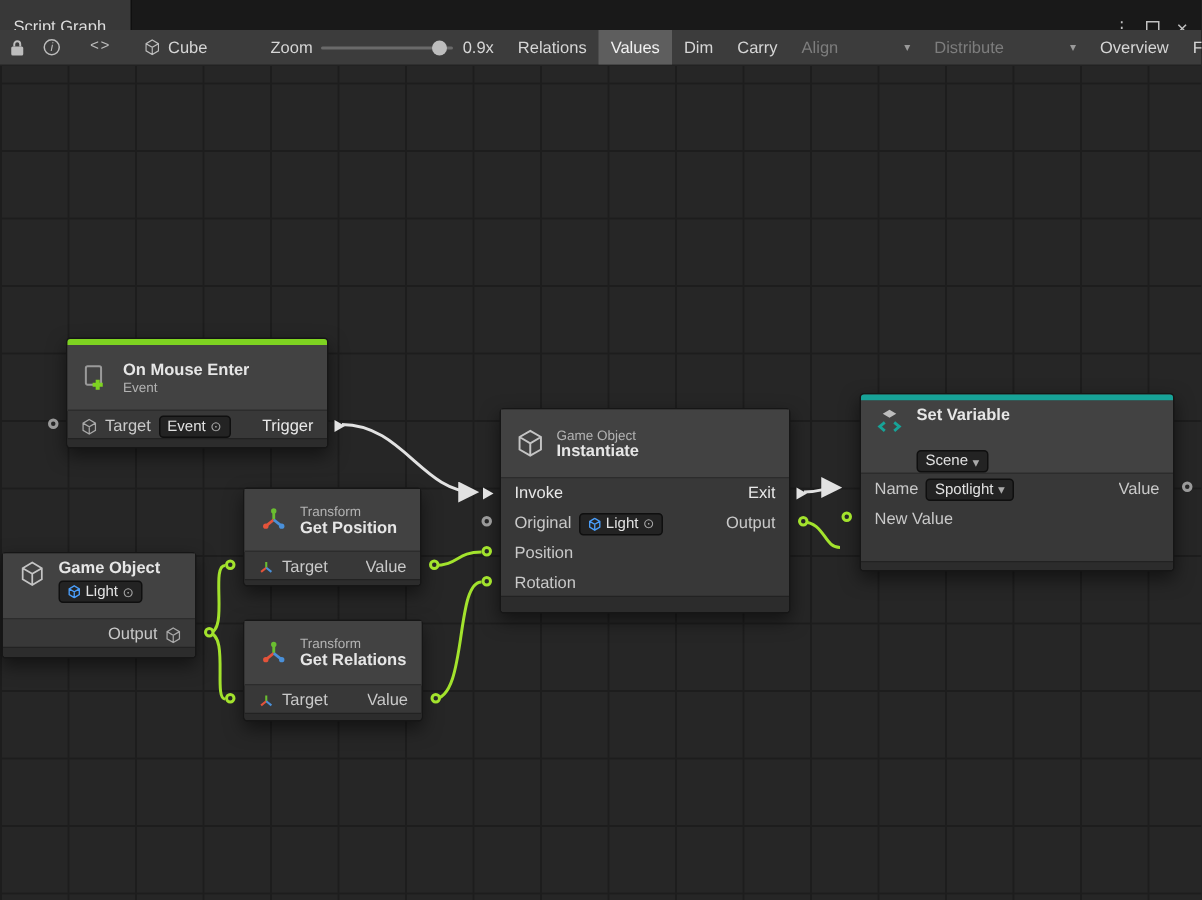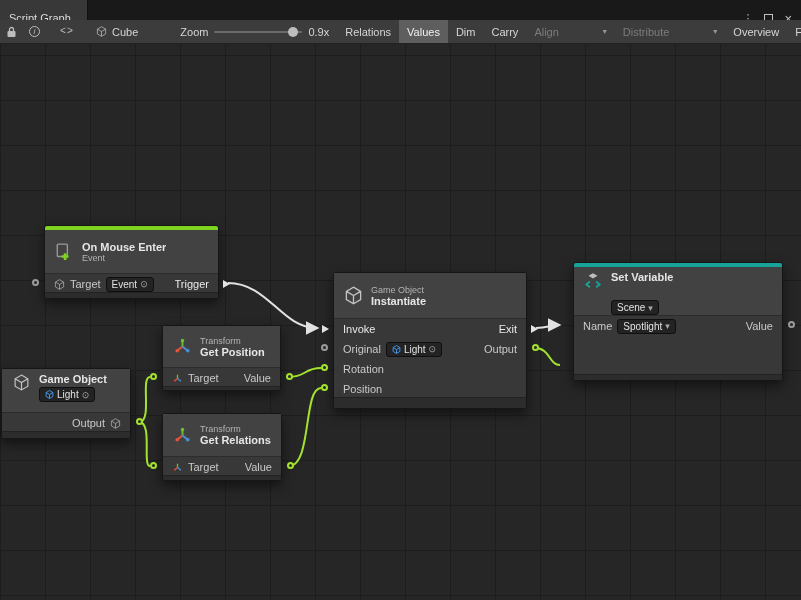--- a/index.html
+++ b/index.html
@@ -308,25 +308,25 @@
             </svg>
           <span>Light</span>
           <span class="picker">⊙</span>
         </span>
         <span class="spacer"></span>
         <span class="lbl">Output</span>
         <span class="pcir pr green"></span>
       </div>
       <div class="nrow">
         <span class="pcir pl green"></span>
+        <span class="lbl">Position</span>
+      </div>
+      <div class="nrow">
+        <span class="pcir pl green"></span>
         <span class="lbl">Rotation</span>
-      </div>
-      <div class="nrow">
-        <span class="pcir pl green"></span>
-        <span class="lbl">Position</span>
       </div>
       <div class="nfoot" style="height:11px"></div>
     </div>
 
     <div class="node" style="left:573px; top:218px; width:210px; height:119px">
       <div class="accent variable"></div>
       <div class="nhead" style="height:49px; align-items:flex-start; padding-top:4px">
         <span class="nicon" style="height:20px">
           <svg width="18" height="18" viewBox="0 0 16 16">
               <path d="M8 1 l4 2.4 -4 2.4 -4 -2.4 Z" fill="#bdbdbd"></path>
@@ -344,17 +344,21 @@
       <div class="nrow">
         <span class="lbl">Name</span>
         <span class="chip">
           <span>Spotlight</span>
           <span class="picker">▾</span>
         </span>
         <span class="spacer"></span>
         <span class="lbl">Value</span>
         <span class="pcir pr"></span>
       </div>
+      <div class="nrow">
+        <span class="pcir pl green"></span>
+        <span class="lbl">New Value</span>
+      </div>
       <div class="nfoot" style="height:6px"></div>
     </div>
 
   </div>
 </div>
 
 </body></html>

